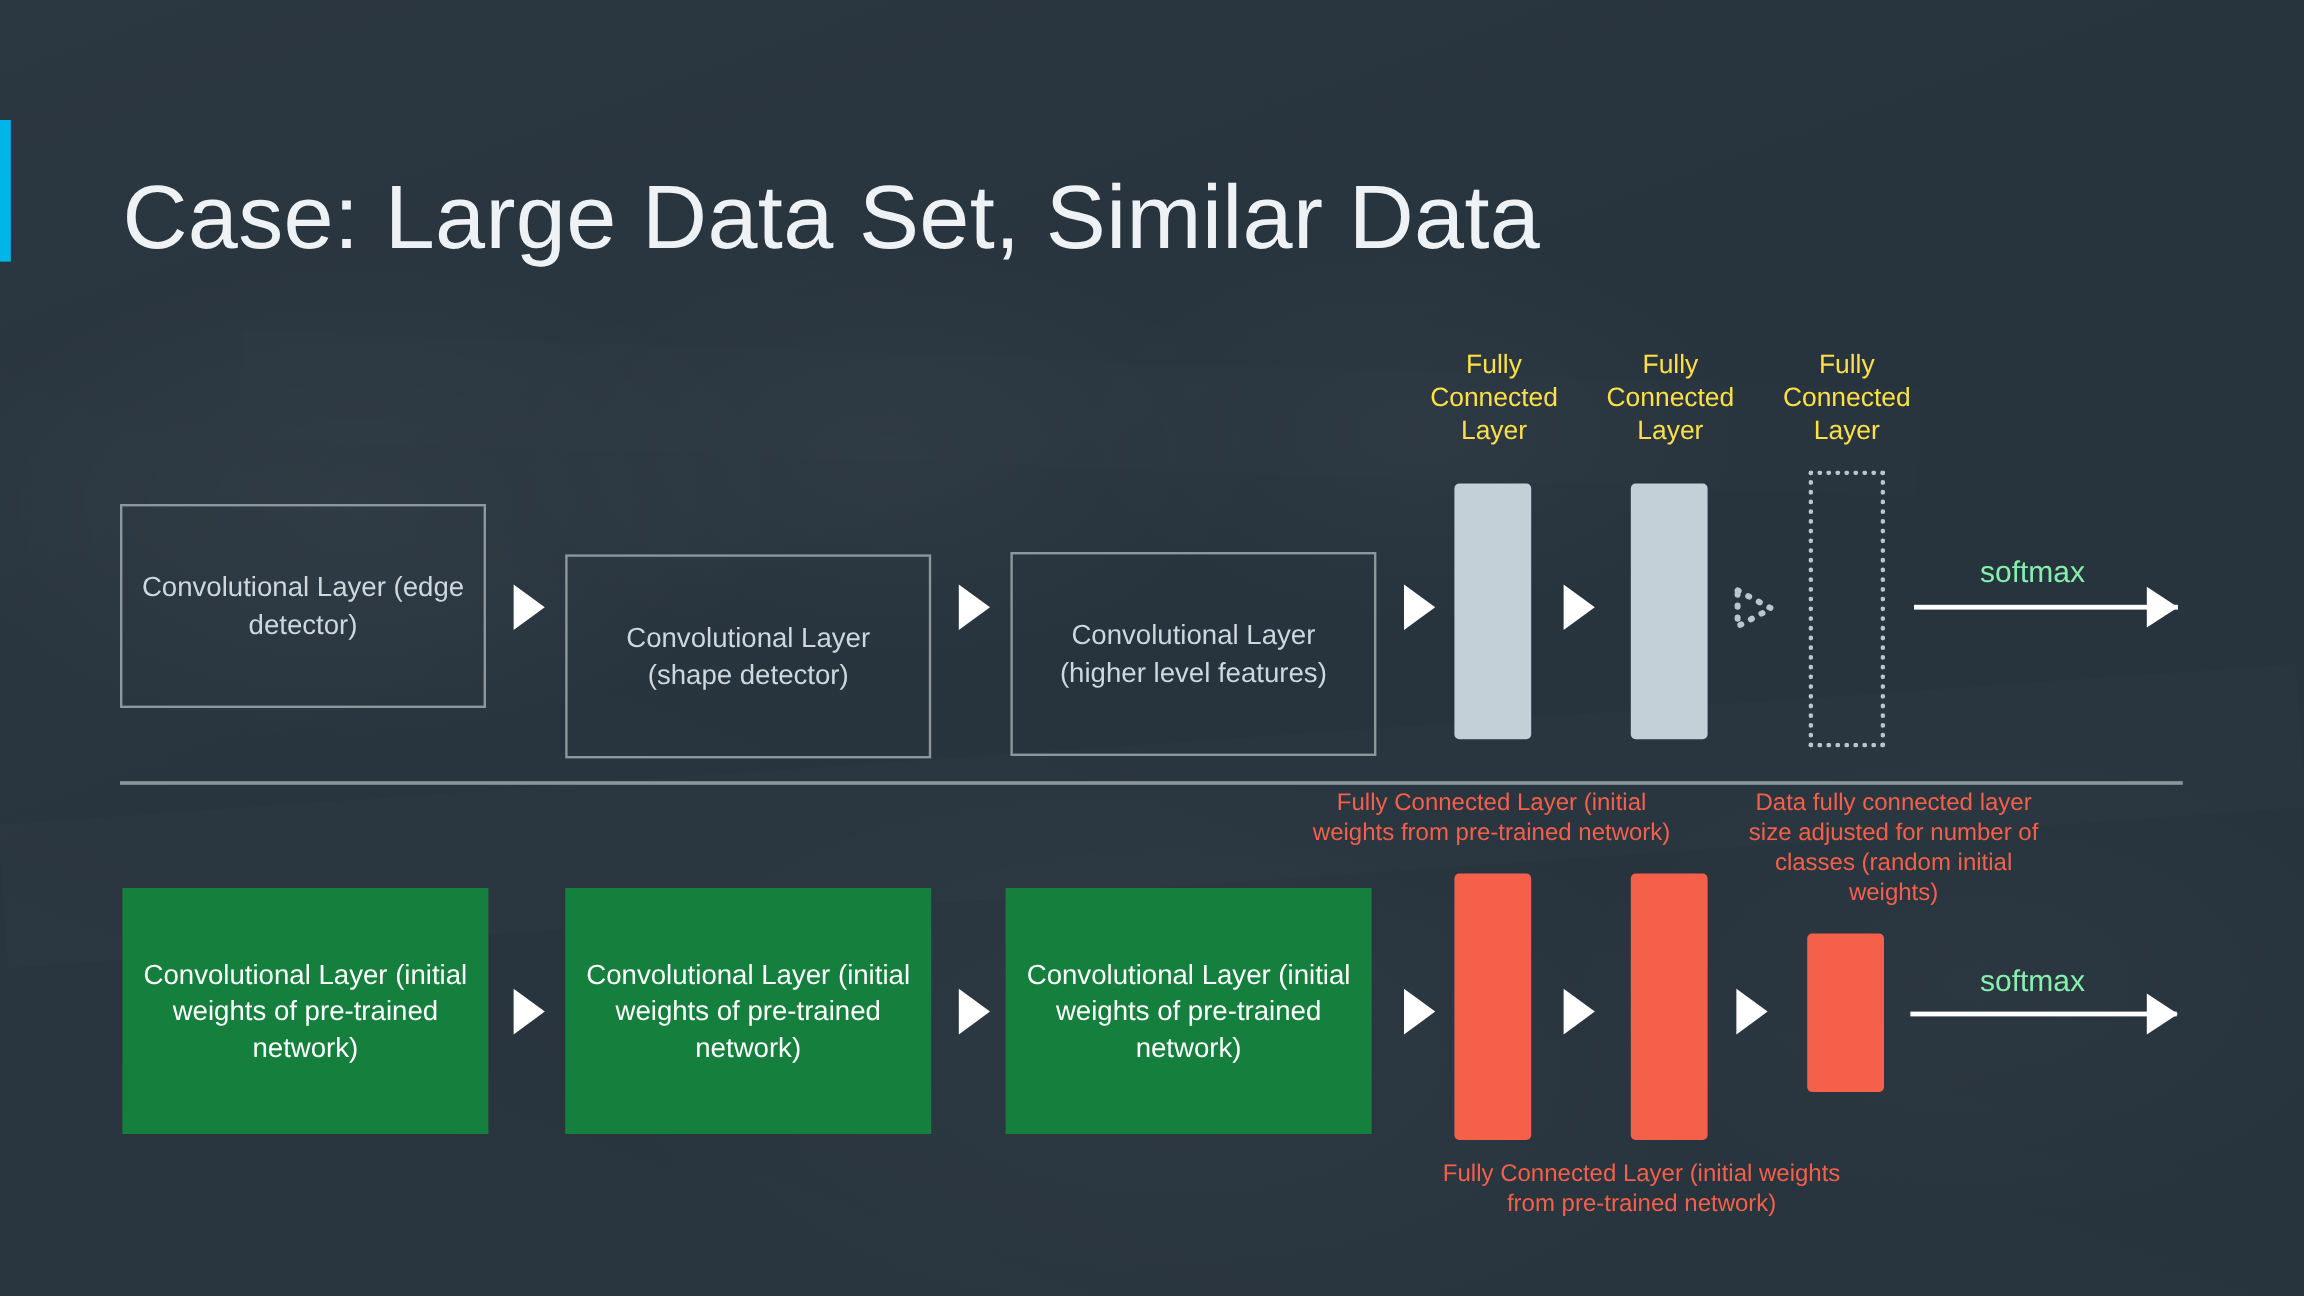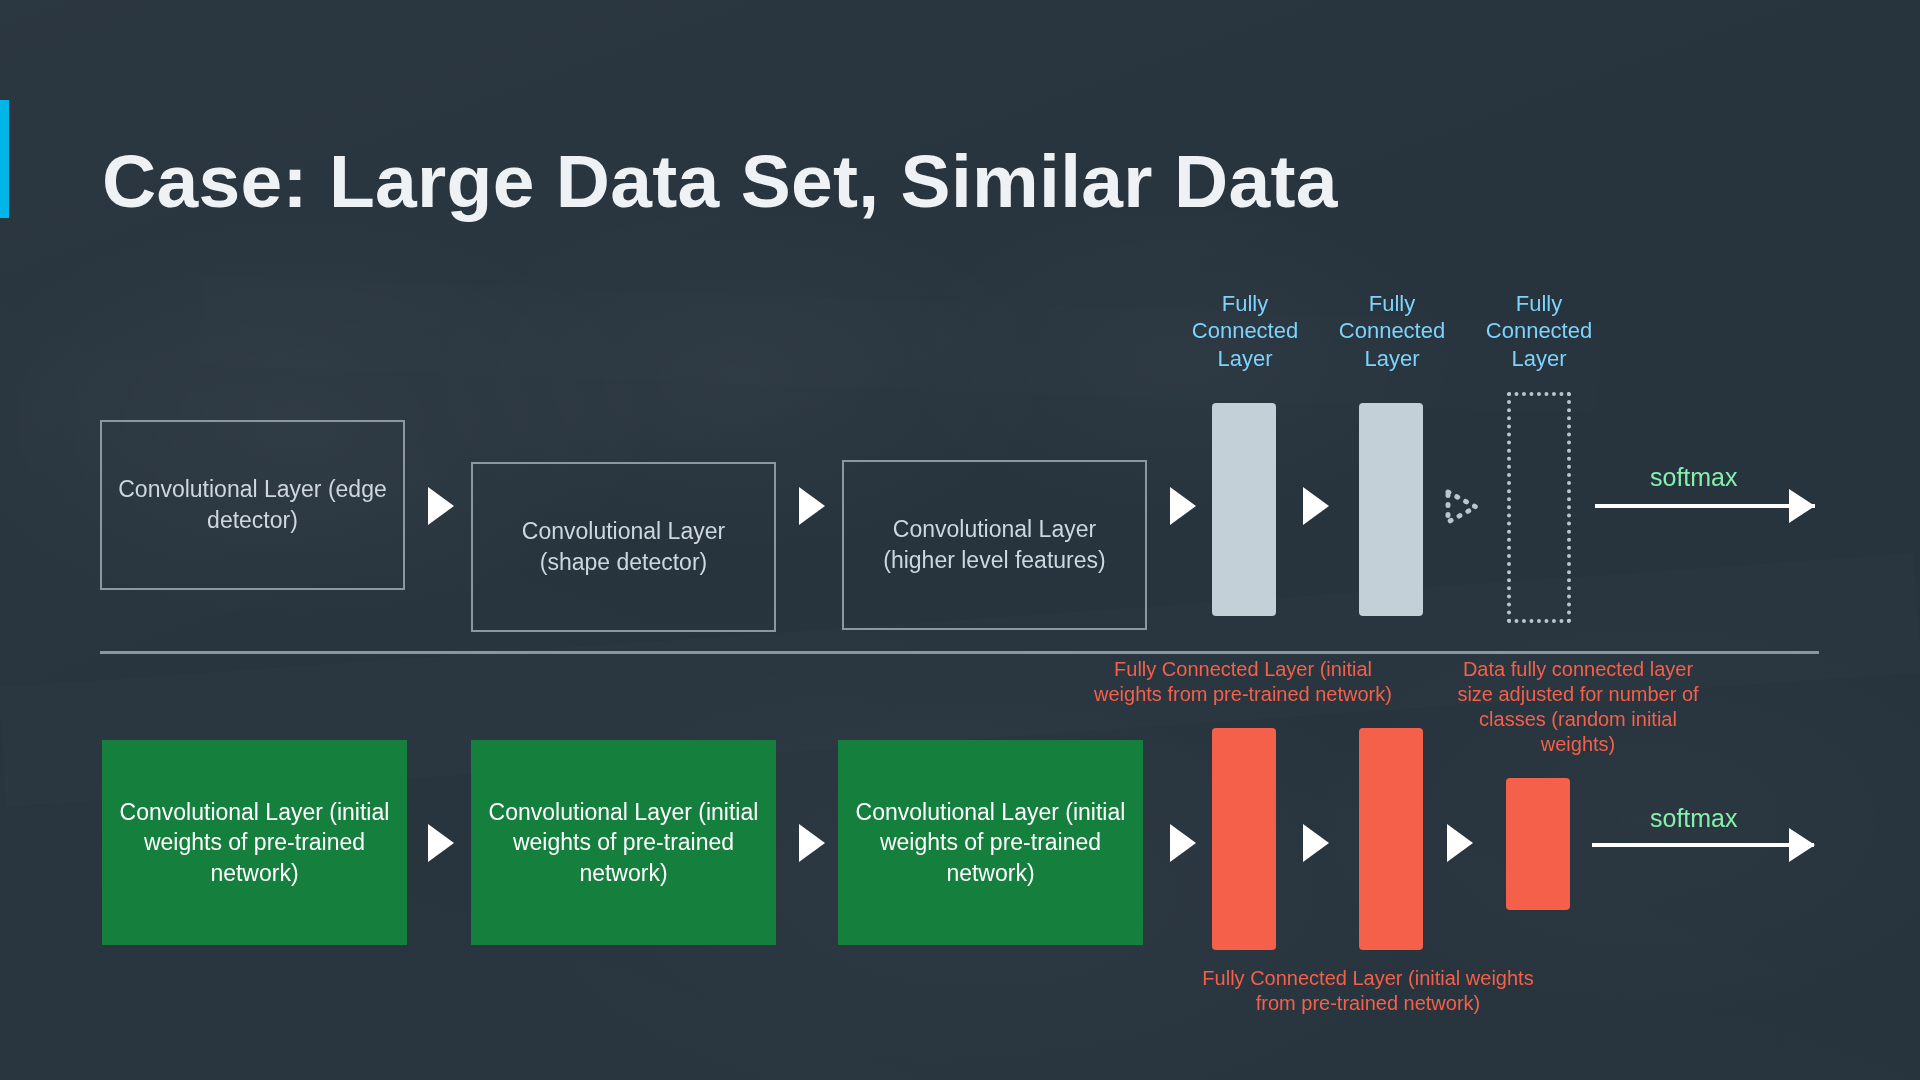--- a/index.html
+++ b/index.html
@@ -40,21 +40,21 @@
     top: 100px;
     width: 9px;
     height: 118px;
     background: #00b6e8;
   }
   .title {
     position: absolute;
     left: 102px;
     top: 88px;
     font-size: 75px;
-    font-weight: 700;
+    font-weight: 400;
     color: #eef2f4;
     letter-spacing: 0.3px;
     white-space: nowrap;
   }
   
   .conv-box-outline {
     position: absolute;
     border: 2px solid #8c979e;
     box-sizing: border-box;
     display: flex;
@@ -93,21 +93,21 @@
   }
   .fc-bar-dotted {
     position: absolute;
     border: 4px dotted #b9c6cf;
     box-sizing: border-box;
     border-radius: 2px;
   }
   .fc-label {
     position: absolute;
     text-align: center;
-    color: #7dd3fc;
+    color: #fde047;
     font-size: 22px;
     line-height: 1.24;
     font-weight: 400;
   }
   .arrow-tri {
     position: absolute;
     width: 0;
     height: 0;
     border-style: solid;
     border-width: 19px 0 19px 26px;

